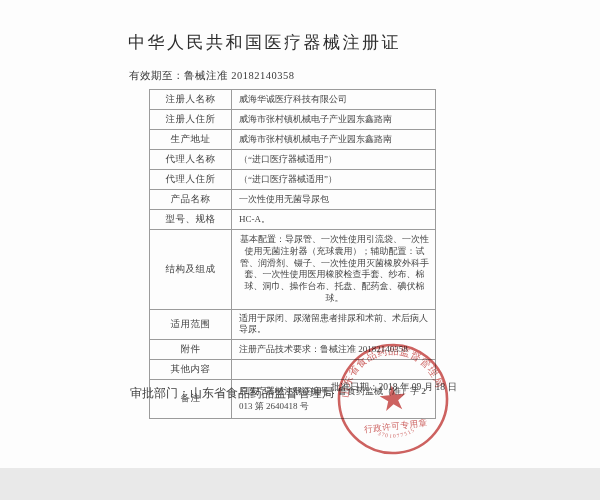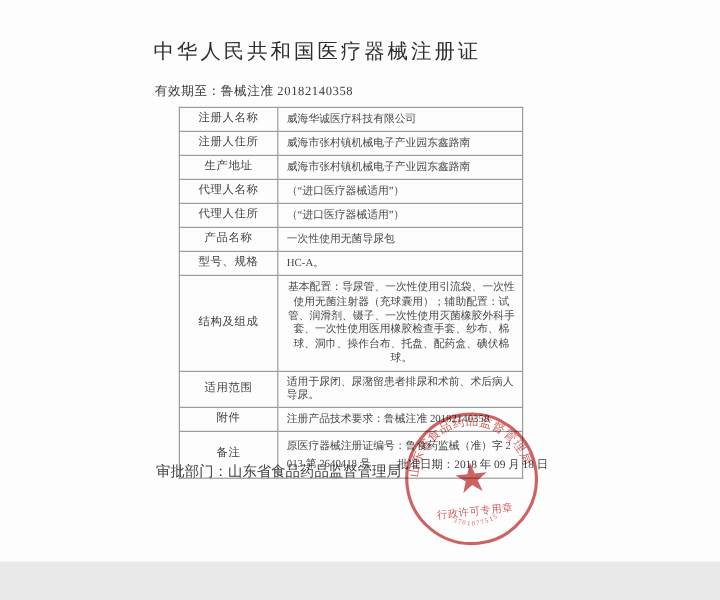--- a/index.html
+++ b/index.html
@@ -105,20 +105,24 @@
           <td class="val">基本配置：导尿管、一次性使用引流袋、一次性使用无菌注射器（充球囊用）；辅助配置：试管、润滑剂、镊子、一次性使用灭菌橡胶外科手套、一次性使用医用橡胶检查手套、纱布、棉球、洞巾、操作台布、托盘、配药盒、碘伏棉球。</td>
         </tr>
         <tr>
           <td class="lbl">适用范围</td>
           <td class="val">适用于尿闭、尿潴留患者排尿和术前、术后病人导尿。</td>
         </tr>
         <tr>
           <td class="lbl">附件</td>
           <td class="val">注册产品技术要求：鲁械注准 20182140358</td>
         </tr>
+        <tr class="empty">
+          <td class="lbl">其他内容</td>
+          <td class="val"></td>
+        </tr>
         <tr class="remark">
           <td class="lbl">备注</td>
           <td class="val">原医疗器械注册证编号：鲁食药监械（准）字 2013 第 2640418 号</td>
         </tr>
       </tbody>
   </table>
 
   <div class="footer-dept"><span>审批部门：</span><span>山东省食品药品监督管理局</span></div>
 
   <div class="footer-date d1"><span>批准日期：</span><span>2018 年 09 月 18 日</span></div>

